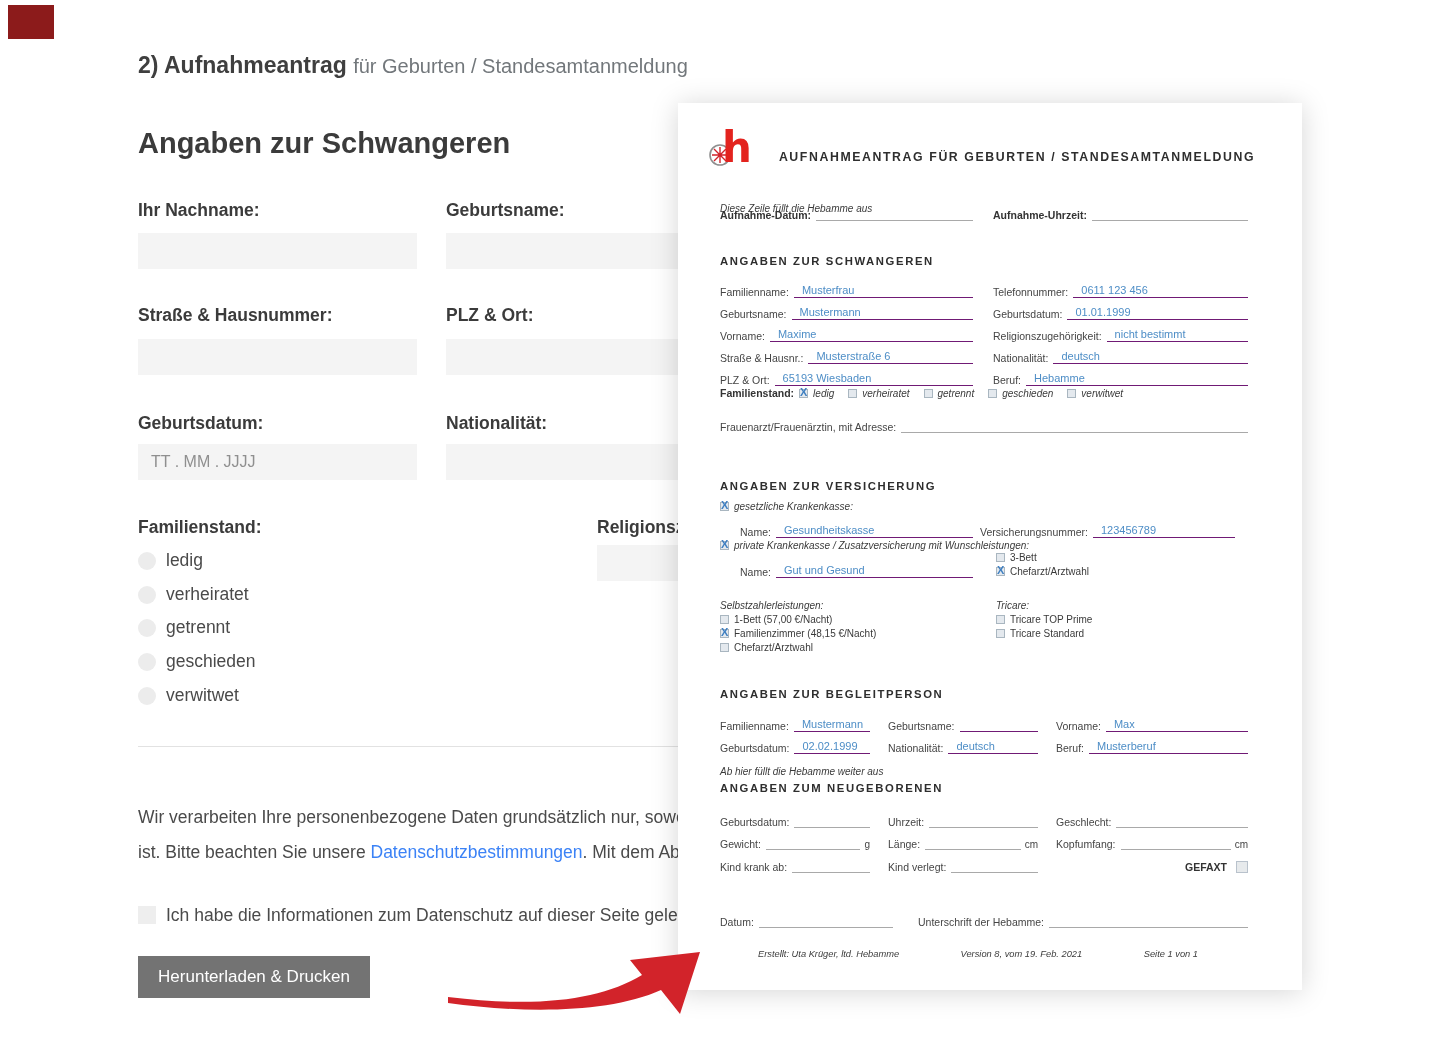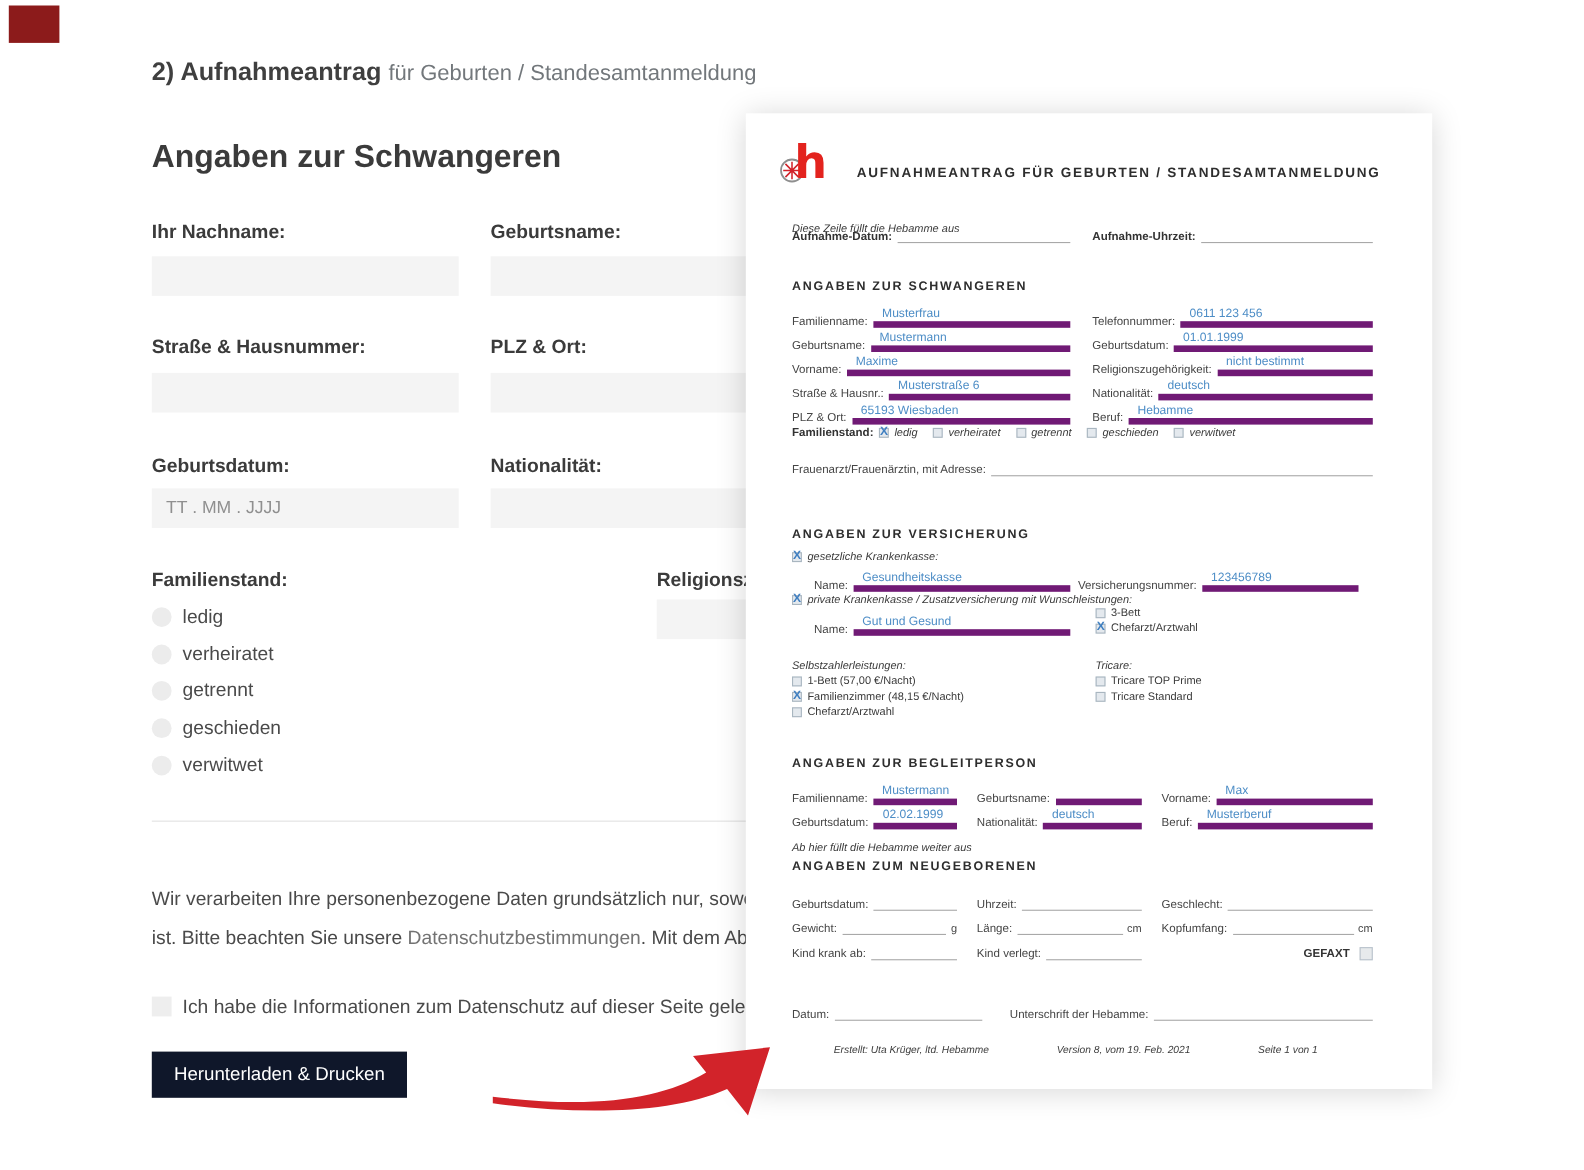--- a/index.html
+++ b/index.html
@@ -21,26 +21,26 @@
     padding:0 13px; font-size:16px; color:#555; font-family:"Liberation Sans",sans-serif; }
   .finput::placeholder { color:#8f8f8f; }
 
   .radio-row { display:flex; align-items:center; gap:10px; }
   .radio { width:18px; height:18px; border-radius:50%; background:#ececec; flex:0 0 auto; }
   .radio-lbl { font-size:17.5px; color:#4a4a4a; }
 
   .divider { left:138px; top:746px; width:1100px; height:1px; background:#e2e2e2; }
 
   .privacy { left:138px; top:800px; width:760px; font-size:17.5px; color:#4a4a4a; line-height:35px; white-space:nowrap; }
-  .privacy a { color:#737373; text-decoration:none; }
+  .privacy a { color:#3b82f6; text-decoration:none; }
 
   .consent-box { left:138px; top:906px; width:18px; height:18px; background:#eeeeee; }
   .consent-lbl { left:166px; top:905px; font-size:17.5px; color:#4a4a4a; white-space:nowrap; }
 
-  .dl-btn { left:138px; top:956px; width:232px; height:42px; background:#0f172a; color:#fff;
+  .dl-btn { left:138px; top:956px; width:232px; height:42px; background:#737373; color:#fff;
     border:none; font-size:17px; font-family:"Liberation Sans",sans-serif; cursor:pointer; }
 
   
   .arrow-svg { left:425px; top:938px; z-index:9; }
 
   
   .doc { left:678px; top:103px; width:624px; height:887px; background:#fff; z-index:5;
     box-shadow:0 2px 26px rgba(0,0,0,0.17); }
   .doc * { position:absolute; }
 
@@ -56,21 +56,21 @@
   .sec { font-size:11.3px; font-weight:700; letter-spacing:1.6px; color:#2e2e2e; white-space:nowrap; }
 
   .drow { left:42px; width:528px; display:flex; align-items:flex-end; }
   .drow > * { position:static; }
   .cell { display:flex; align-items:flex-end; }
   .cell > * { position:static; }
   .w253 { width:253px; margin-right:20px; }
   .fx1 { flex:1; }
   .dl { font-size:10.5px; color:#454545; white-space:nowrap; padding-right:5px;margin-top:13px; }
   .dlb { font-size:10.5px; font-weight:700; color:#333; white-space:nowrap; padding-right:5px; }
-  .dv { flex:1; border-bottom:6px solid #701a75; font-size:11px; color:#4d8dc6;
+  .dv { flex:1; border-bottom:1px solid #701a75; font-size:11px; color:#4d8dc6;
     padding:0 0 1px 8px; white-space:nowrap; overflow:hidden; min-height:14px; }
   .ln { flex:1; border-bottom:1px solid #a9a9a9; min-height:12px; }
 
   .cbx { width:9px; height:9px; background:#e4e9ee; border:1px solid #a9b6c0; display:inline-block;
     position:relative; margin-right:5px; flex:0 0 auto; }
   .cbx.on::after { content:"X"; position:absolute; left:0px; top:-4px; font-size:11px;
     font-weight:700; color:#3f7fc1; font-style:normal; }
   .opt { display:flex; align-items:center; margin-right:14px; position:static; }
   .opt > * { position:static; }
   .opt .cbx { position:relative; }

